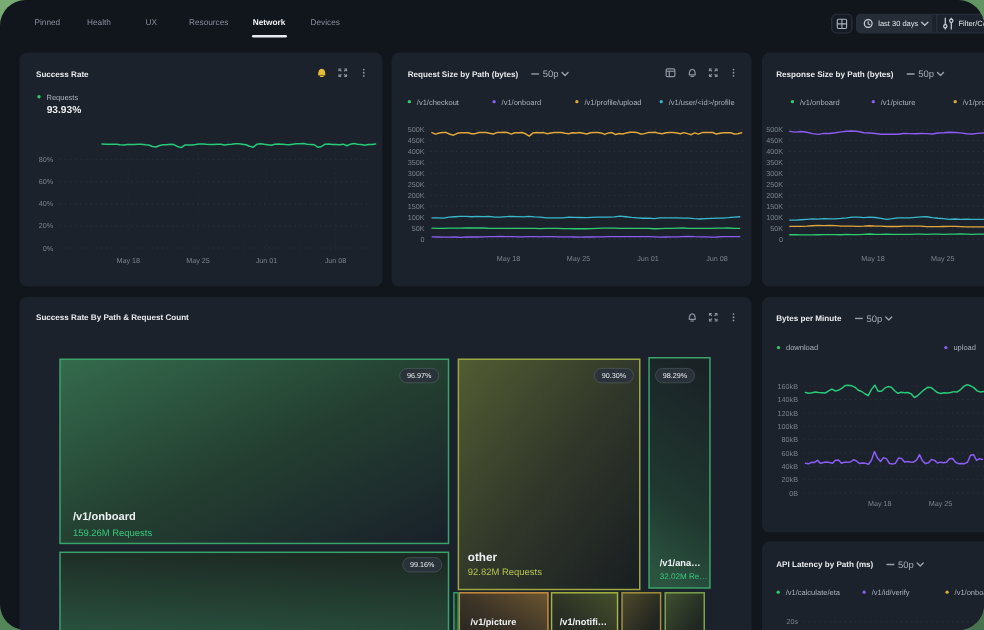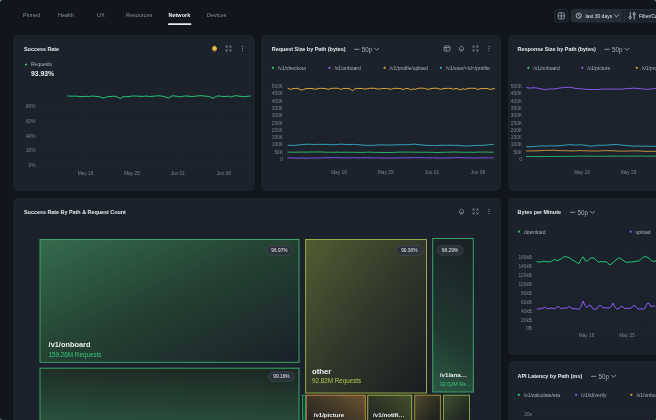--- a/index.html
+++ b/index.html
@@ -1,16 +1,16 @@
 <!DOCTYPE html>
 <html><head><meta charset="utf-8"><style>
 * { margin:0; padding:0; }
 html,body { width:656px; height:420px; overflow:hidden; }
 body { background:linear-gradient(160deg,#79ab74 0%,#588a5c 55%,#47724d 100%); font-family:"Liberation Sans", sans-serif; }
-.page { position:absolute; inset:0; background:#11151c; border-radius:3px; overflow:hidden; }
+.page { position:absolute; inset:0; background:#11151c; border-radius:17px; overflow:hidden; }
 .card { position:absolute; background:#1c222b; border-radius:5px; }
 </style></head><body>
 <div class="page">
   <div class="card" style="left:13px;top:34.6px;width:241.6px;height:156.4px;"></div>
   <div class="card" style="left:260.7px;top:34.6px;width:240.7px;height:156.4px;"></div>
   <div class="card" style="left:508px;top:34.6px;width:241px;height:156.4px;"></div>
   <div class="card" style="left:13px;top:197.5px;width:488.4px;height:240px;"></div>
   <div class="card" style="left:508px;top:197.5px;width:241px;height:157.1px;"></div>
   <div class="card" style="left:508px;top:361.4px;width:241px;height:120px;"></div>
   <svg width="656" height="420" viewBox="0 0 656 420" style="position:absolute;left:0;top:0;" font-family="Liberation Sans, sans-serif">

